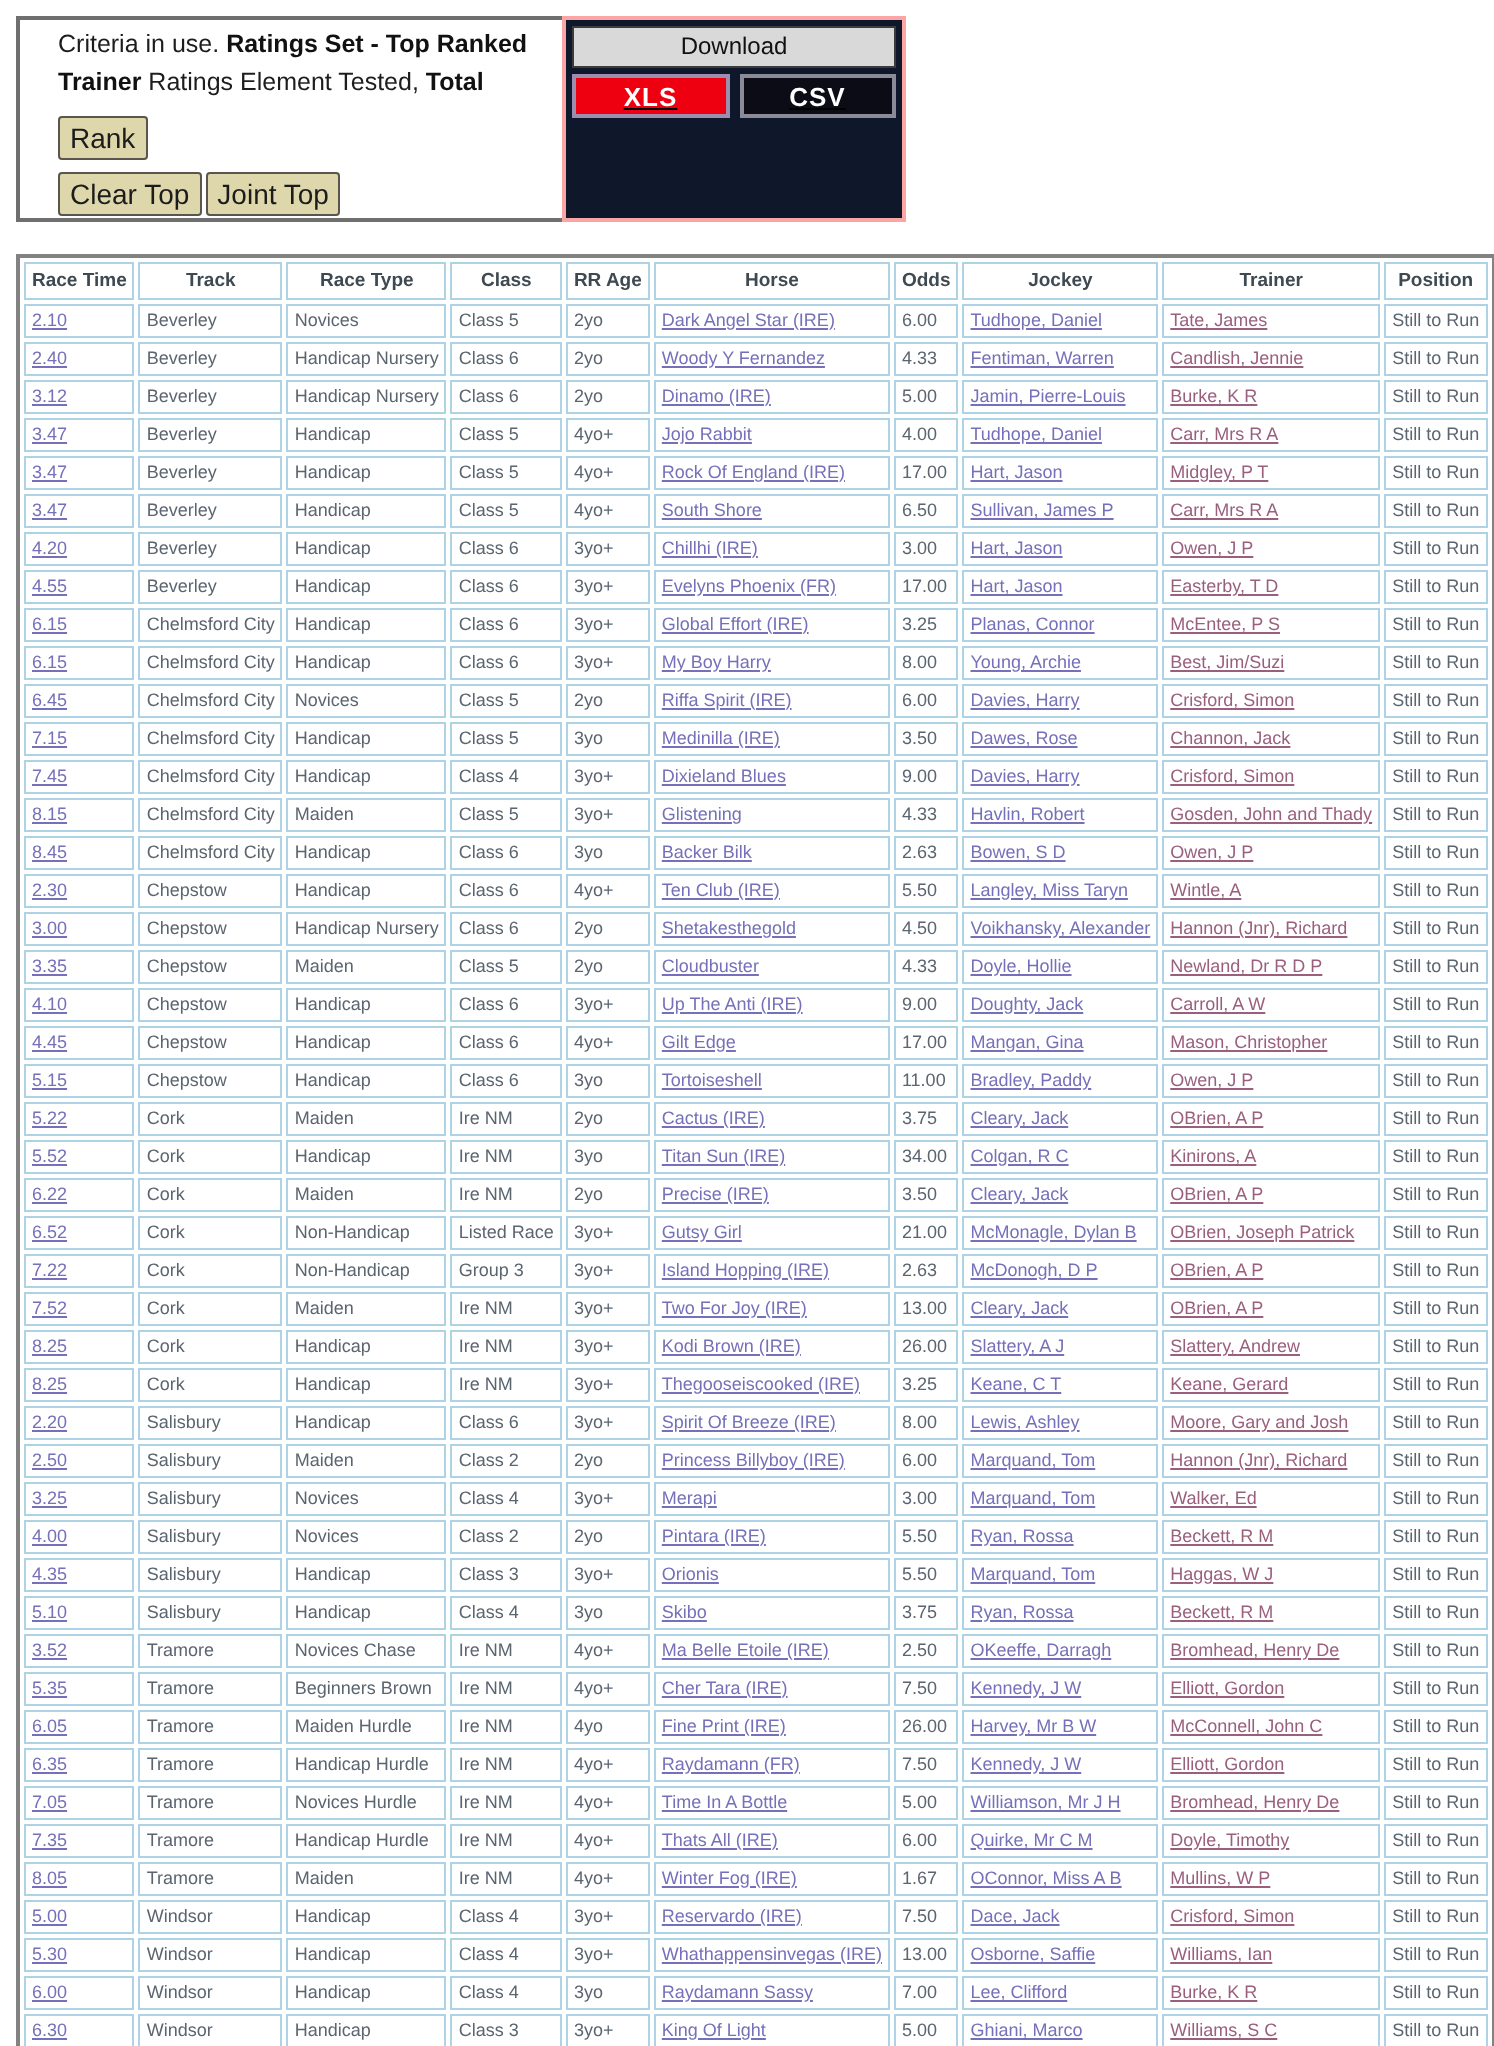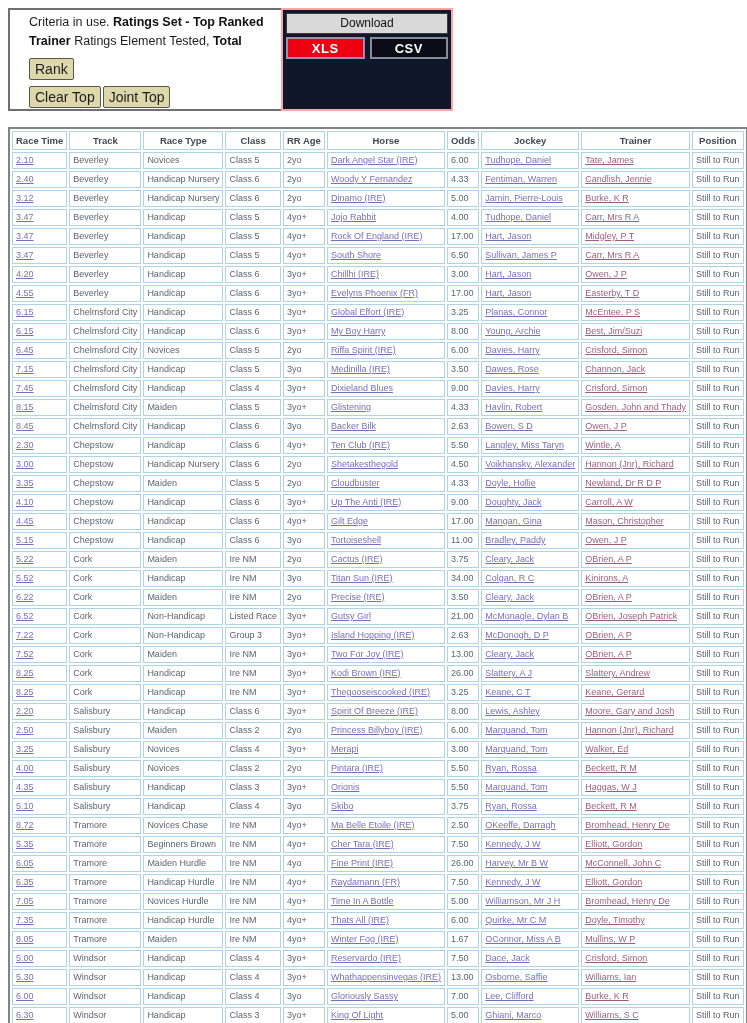--- a/index.html
+++ b/index.html
@@ -23,21 +23,21 @@
     font-size:14px;color:#1c1c1c;padding:2px 5px;margin-right:2px;cursor:pointer;
   }
   .download-box{
     position:absolute;left:281px;top:8px;width:162px;height:93px;
     border:2px solid #fca5a5;background:#0f172a;padding:3px;
   }
   .download-header{
     border:1px solid #3c3c3c;background:#d9d9d9;color:#111;
     text-align:center;font-size:12px;padding:2px 0;height:15px;
   }
-  .download-buttons{display:flex;gap:5px;margin-top:3px;}
+  .download-buttons{display:flex;gap:5px;margin-top:3px;text-decoration:underline;}
   .dl-btn{
     flex:1;height:22px;font-size:13px;font-weight:bold;cursor:pointer;
     font-family:"Liberation Sans", sans-serif;
     border:2px solid #9a8fae;color:#fff;letter-spacing:.5px;
   }
   .dl-xls{background:var(--xls-bg,#ee0011);}
   .dl-csv{background:var(--csv-bg,#0c0c16);border-color:#8a8a98;}
   
   .ratings-table{
     position:absolute;left:8px;top:127px;
@@ -513,21 +513,21 @@
         <td>Handicap</td>
         <td>Class 4</td>
         <td>3yo</td>
         <td><a class="purple">Skibo</a></td>
         <td>3.75</td>
         <td><a class="purple">Ryan, Rossa</a></td>
         <td><a class="rose">Beckett, R M</a></td>
         <td>Still to Run</td>
       </tr>
       <tr>
-        <td><a class="purple">8.72</a></td>
+        <td><a class="purple">3.52</a></td>
         <td>Tramore</td>
         <td>Novices Chase</td>
         <td>Ire NM</td>
         <td>4yo+</td>
         <td><a class="purple">Ma Belle Etoile (IRE)</a></td>
         <td>2.50</td>
         <td><a class="purple">OKeeffe, Darragh</a></td>
         <td><a class="rose">Bromhead, Henry De</a></td>
         <td>Still to Run</td>
       </tr>
@@ -626,21 +626,21 @@
         <td><a class="purple">Osborne, Saffie</a></td>
         <td><a class="rose">Williams, Ian</a></td>
         <td>Still to Run</td>
       </tr>
       <tr>
         <td><a class="purple">6.00</a></td>
         <td>Windsor</td>
         <td>Handicap</td>
         <td>Class 4</td>
         <td>3yo</td>
-        <td><a class="purple">Gloriously Sassy</a></td>
+        <td><a class="purple">Raydamann Sassy</a></td>
         <td>7.00</td>
         <td><a class="purple">Lee, Clifford</a></td>
         <td><a class="rose">Burke, K R</a></td>
         <td>Still to Run</td>
       </tr>
       <tr>
         <td><a class="purple">6.30</a></td>
         <td>Windsor</td>
         <td>Handicap</td>
         <td>Class 3</td>

